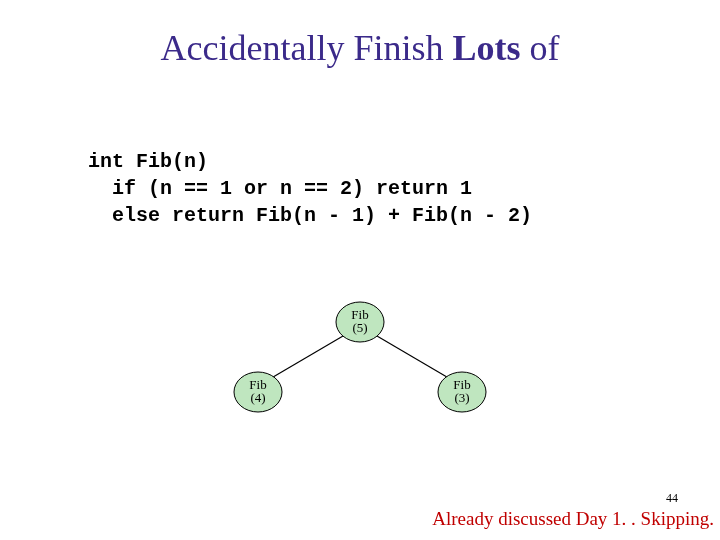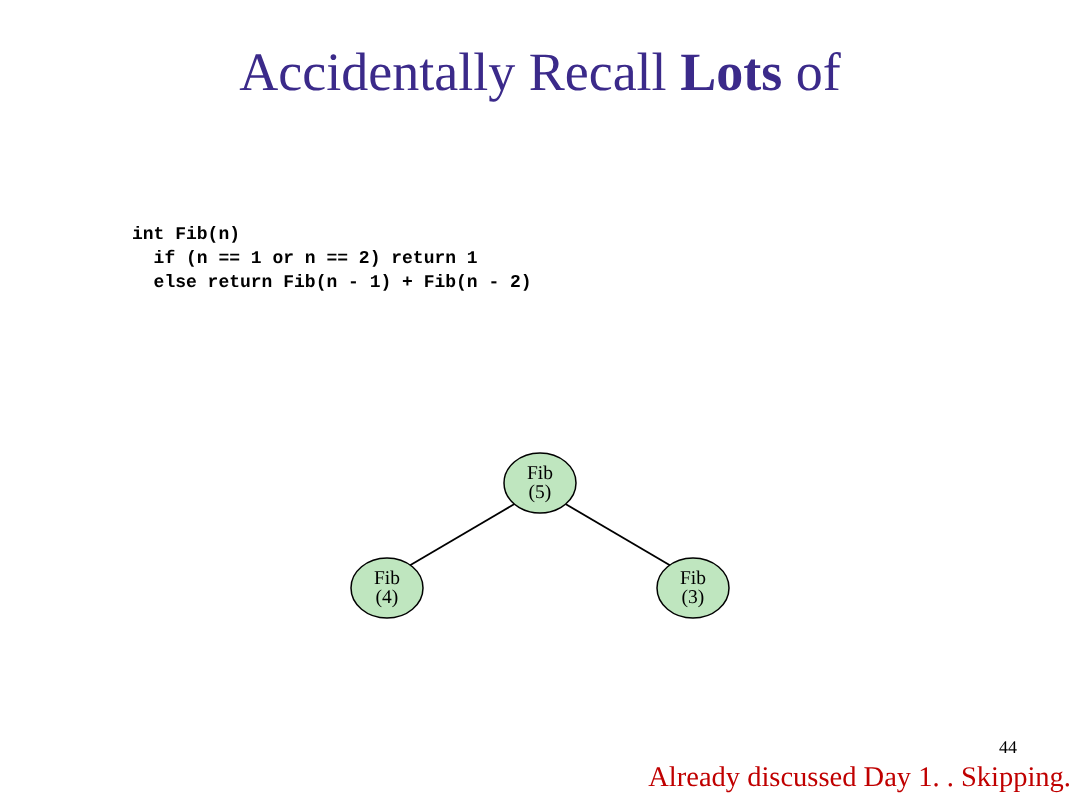--- a/index.html
+++ b/index.html
@@ -27,21 +27,21 @@
     font-size: 36px;
     line-height: 1.15;
     color: #3b2a8a;
   }
   .title .bold { font-weight: bold; }
   .code {
     position: absolute;
     top: 148px;
     left: 88px;
     font-family: "Courier New", Courier, monospace;
-    font-size: 12px;
+    font-size: 20px;
     font-weight: bold;
     line-height: 1.35;
     white-space: pre;
   }
   .prompt {
     position: absolute;
     top: 254px;
     left: 56px;
     font-size: 24px;
   }
@@ -68,21 +68,21 @@
     color: #c00000;
     margin-top: 2px;
   }
 </style>
 </head>
 <body>
 
 <div class="slide">
 
   <div class="title">
-    <span>Accidentally Recall </span><span class="bold">Lots</span><span> of</span><br>
+    <span>Accidentally Finish </span><span class="bold">Lots</span><span> of</span><br>
   </div>
 
   <div class="code"><span>int Fib(n)</span>
 <span>  if (n == 1 or n == 2) return 1</span>
 <span>  else return Fib(n - 1) + Fib(n - 2)</span></div>
 
 
   <svg class="tree" viewBox="0 0 720 170">
 
     <line x1="343" y1="38" x2="268" y2="82" stroke="#000" stroke-width="1.2"></line>

